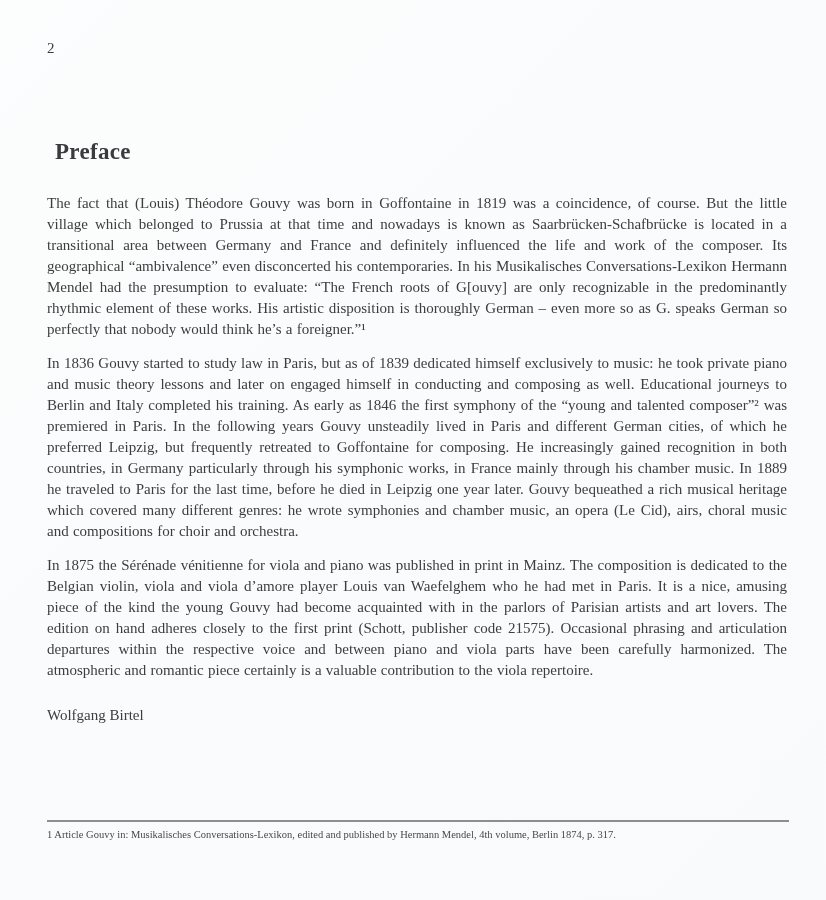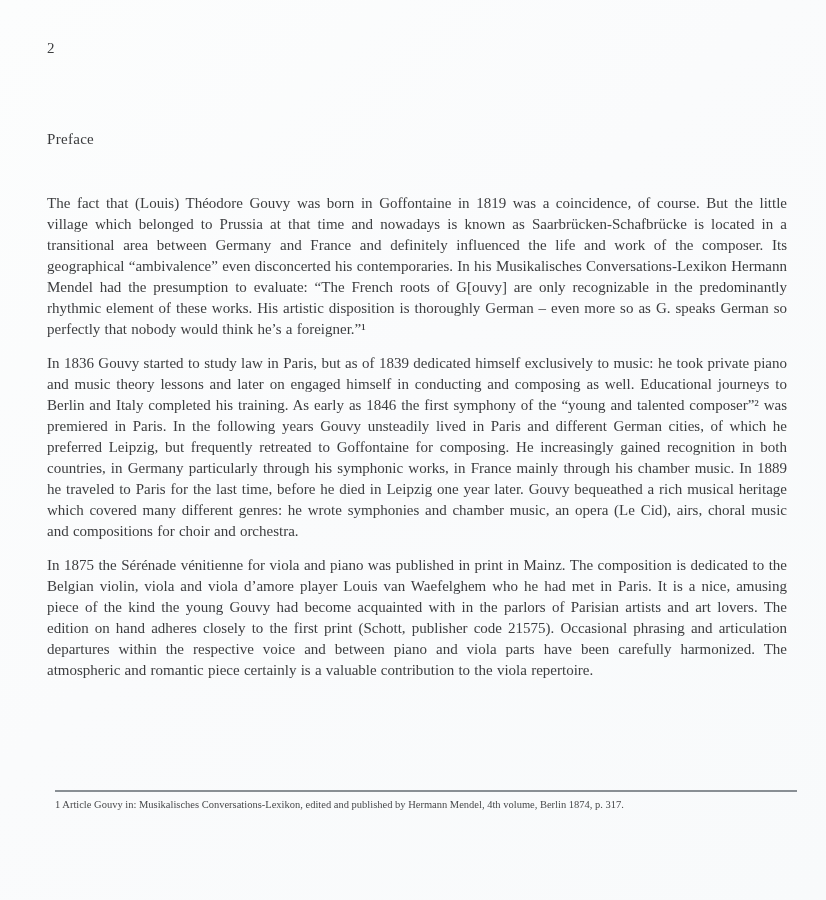--- a/index.html
+++ b/index.html
@@ -24,23 +24,23 @@
     position: absolute;
     left: 47px;
     top: 40px;
     font-size: 15px;
     color: #3c3d3f;
   }
   .title {
     position: absolute;
     left: 47px;
     top: 131px;
-    margin: 0;
-    font-size: 15px;
-    font-weight: normal;
+    margin: 8px;
+    font-size: 23px;
+    font-weight: bold;
     letter-spacing: 0.3px;
     color: #3a3b3d;
   }
   .body-text {
     position: absolute;
     left: 47px;
     top: 193px;
     width: 740px;
   }
   .para {
@@ -53,23 +53,22 @@
   }
   .signature {
     margin-top: 24px;
     font-size: 15px;
     line-height: 21px;
     color: #3c3d3f;
   }
   .footnotes {
     position: absolute;
     left: 47px;
-    top: 790px;
+    top: 820px;
     width: 742px;
-    margin-left: 8px;
   }
   .footnote-rule {
     border: none;
     margin: 0 0 5px 0;
     height: 2px;
     background: #898f94;
   }
   .footnote {
     font-size: 10.5px;
     line-height: 15px;
@@ -82,20 +81,21 @@
 <div class="page">
 
   <div class="page-number">2</div>
 
   <h1 class="title">Preface</h1>
 
   <div class="body-text">
     <p class="para">The fact that (Louis) Théodore Gouvy was born in Goffontaine in 1819 was a coincidence, of course. But the little village which belonged to Prussia at that time and nowadays is known as Saarbrücken-Schafbrücke is located in a transitional area between Germany and France and definitely influenced the life and work of the composer. Its geographical “ambivalence” even disconcerted his contemporaries. In his Musikalisches Conversations-Lexikon Hermann Mendel had the presumption to evaluate: “The French roots of G[ouvy] are only recognizable in the predominantly rhythmic element of these works. His artistic disposition is thoroughly German – even more so as G. speaks German so perfectly that nobody would think he’s a foreigner.”¹</p>
     <p class="para">In 1836 Gouvy started to study law in Paris, but as of 1839 dedicated himself exclusively to music: he took private piano and music theory lessons and later on engaged himself in conducting and composing as well. Educational journeys to Berlin and Italy completed his training. As early as 1846 the first symphony of the “young and talented composer”² was premiered in Paris. In the following years Gouvy unsteadily lived in Paris and different German cities, of which he preferred Leipzig, but frequently retreated to Goffontaine for composing. He increasingly gained recognition in both countries, in Germany particularly through his symphonic works, in France mainly through his chamber music. In 1889 he traveled to Paris for the last time, before he died in Leipzig one year later. Gouvy bequeathed a rich musical heritage which covered many different genres: he wrote symphonies and chamber music, an opera (Le Cid), airs, choral music and compositions for choir and orchestra.</p>
     <p class="para">In 1875 the Sérénade vénitienne for viola and piano was published in print in Mainz. The composition is dedicated to the Belgian violin, viola and viola d’amore player Louis van Waefelghem who he had met in Paris. It is a nice, amusing piece of the kind the young Gouvy had become acquainted with in the parlors of Parisian artists and art lovers. The edition on hand adheres closely to the first print (Schott, publisher code 21575). Occasional phrasing and articulation departures within the respective voice and between piano and viola parts have been carefully harmonized. The atmospheric and romantic piece certainly is a valuable contribution to the viola repertoire.</p>
+    <div class="signature">Wolfgang Birtel</div>
   </div>
 
   <div class="footnotes">
     <hr class="footnote-rule">
     <div class="footnote">1 Article Gouvy in: Musikalisches Conversations-Lexikon, edited and published by Hermann Mendel, 4th volume, Berlin 1874, p. 317.</div>
   </div>
 
 </div>
 
 </body></html>

